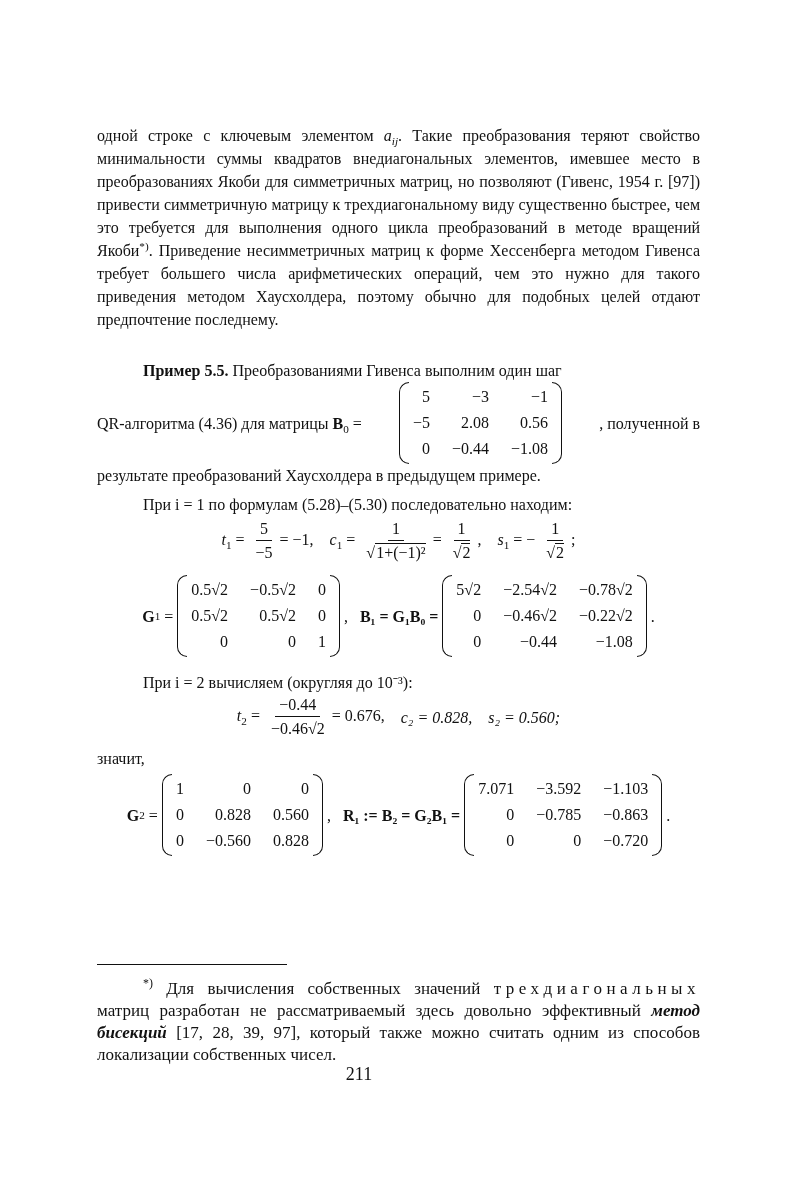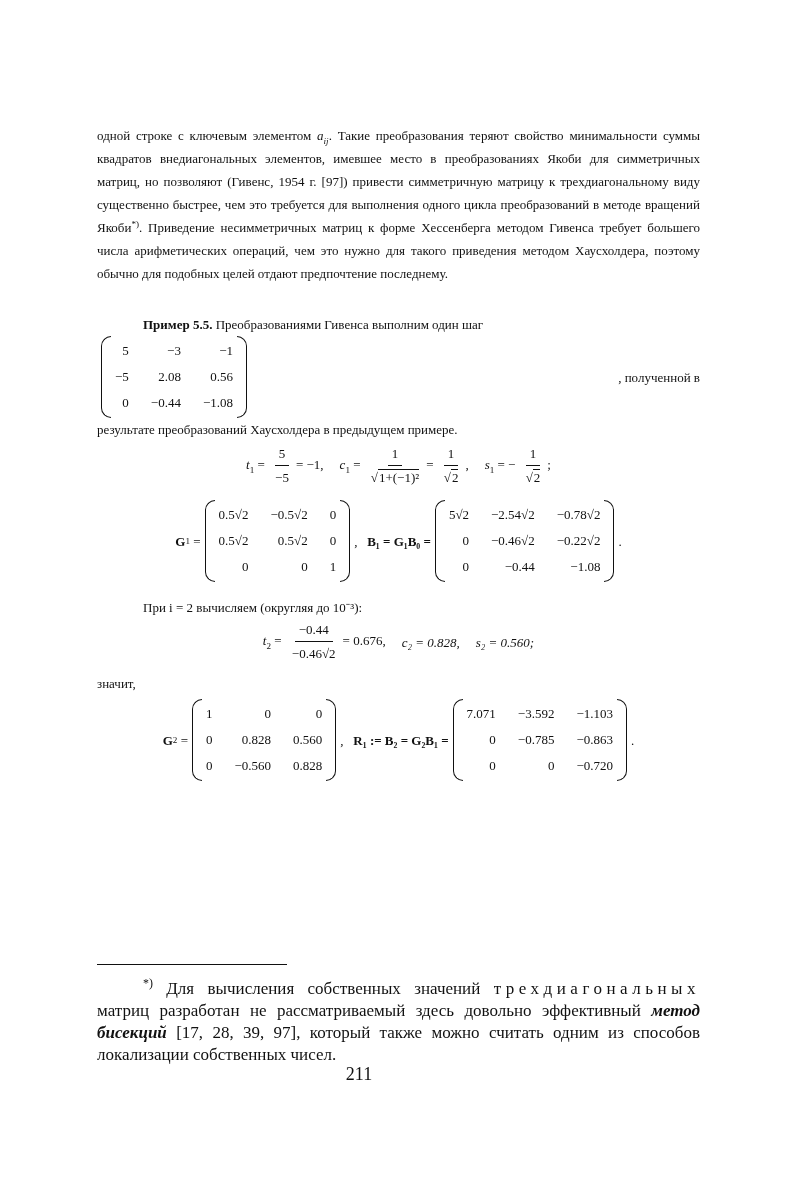--- a/index.html
+++ b/index.html
@@ -1,18 +1,18 @@
 <!DOCTYPE html>
 <html><head>
 <meta charset="utf-8">
 <style>
   html, body { margin: 0; padding: 0; background: #ffffff; }
   body { width: 794px; height: 1177px; position: relative; overflow: hidden;
          font-family: "Liberation Serif", serif; color: #111; }
-  .page { position: absolute; left: 97px; top: 124px; width: 603px; font-size: 13px; line-height: 23px; }
+  .page { position: absolute; left: 97px; top: 124px; width: 603px; font-size: 16px; line-height: 23px; }
   .p { text-align: justify; margin: 0; }
   .indent { text-indent: 46px; }
   .row { display: flex; align-items: center; }
   .math { font-family: "Liberation Serif", serif; }
   .it { font-style: italic; }
   .bold { font-weight: bold; }
   sub, sup { font-size: 70%; line-height: 0; }
   .matrix { display: inline-flex; align-items: stretch; vertical-align: middle; margin: 0 4px; }
   .paren { width: 9px; border: 1.6px solid #111; }
   .paren.l { border-right: none; border-radius: 10px 0 0 10px; }
@@ -37,39 +37,41 @@
   <p class="p">
     <span>одной строке с ключевым элементом </span><span class="it">a</span><sub class="it">ij</sub><span>. Такие преобразования теряют свойство минимальности суммы квадратов внедиагональных элементов, имевшее место в преобразованиях Якоби для симметричных матриц, но позволяют (Гивенс, 1954 г. [97]) привести симметричную матрицу к трехдиагональному виду существенно быстрее, чем это требуется для выполнения одного цикла преобразований в методе вращений Якоби</span><sup>*)</sup><span>. Приведение несимметричных матриц к форме Хессенберга методом Гивенса требует большего числа арифметических операций, чем это нужно для такого приведения методом Хаусхолдера, поэтому обычно для подобных целей отдают предпочтение последнему.</span>
   </p>
 
   <div style="height:28px"></div>
 
   <p class="p indent">
     <span class="bold">Пример 5.5.</span><span> Преобразованиями Гивенса выполним один шаг</span>
   </p>
   <div class="row" style="justify-content:space-between;">
+    <span><span>QR-алгоритма (4.36) для матрицы </span><b>B</b><sub>0</sub> =</span>
     <span class="matrix">
       <span class="paren l"></span>
       <span class="mgrid" style="grid-template-columns:repeat(3,auto);">
         <span>5</span>
           <span>−3</span>
           <span>−1</span>
         <span>−5</span>
           <span>2.08</span>
           <span>0.56</span>
         <span>0</span>
           <span>−0.44</span>
           <span>−1.08</span>
       </span>
       <span class="paren r"></span>
     </span>
     <span>, полученной в</span>
   </div>
   <p class="p">результате преобразований Хаусхолдера в предыдущем примере.</p>
 
+  <p class="p indent" style="margin-top:6px">При i = 1 по формулам (5.28)–(5.30) последовательно находим:</p>
   <div class="row math" style="justify-content:center; gap:16px; margin-top:2px;">
     <span><i>t</i><sub>1</sub> = <span class="frac">
           <span class="num">5</span>
           <span class="den">−5</span>
         </span><span>= −1,</span></span>
     <span><i>c</i><sub>1</sub> = <span class="frac">
           <span class="num">1</span>
           <span class="den">√<span class="sqrt">1+(−1)²</span></span>
         </span>= <span class="frac">
           <span class="num">1</span>

